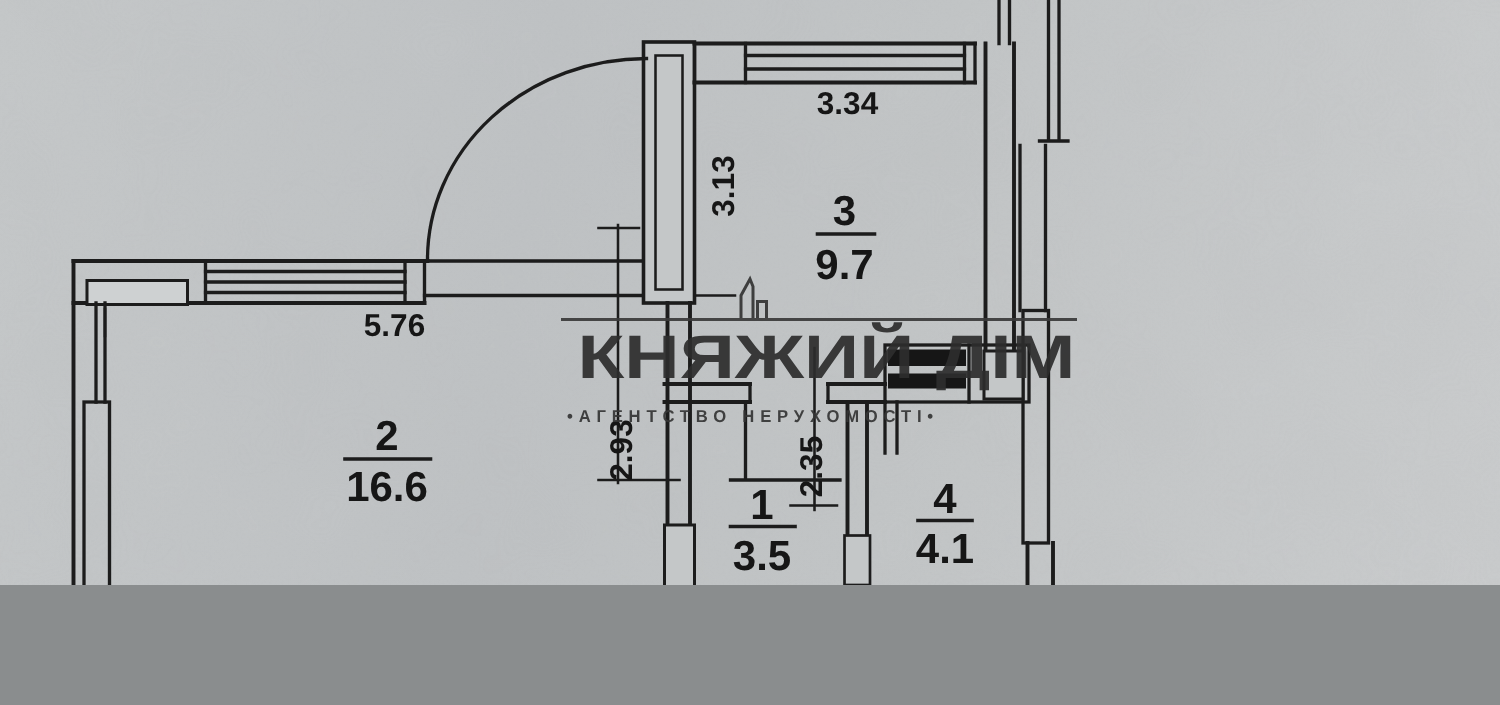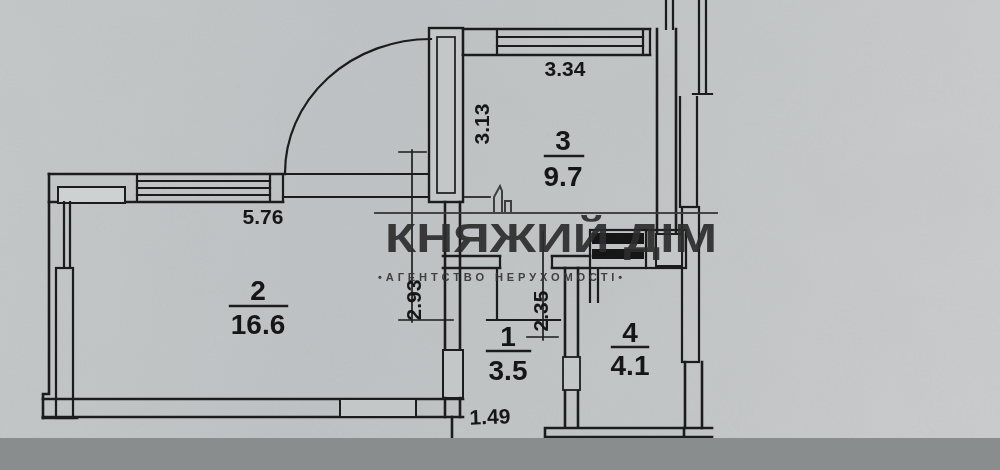--- a/index.html
+++ b/index.html
@@ -1,17 +1,17 @@
 <!DOCTYPE html>
 <html><head>
 <meta charset="utf-8">
 <style>
   html,body{margin:0;padding:0;background:#8a8d8e;}
   #stage{
-    position:relative;width:1000px;height:438px;overflow:hidden;
+    position:relative;width:1000px;height:390px;overflow:hidden;
     background:linear-gradient(100deg,#c6c9ca 0%,#c0c3c5 35%,#c3c6c7 60%,#cbcdce 100%);
     font-family:"Liberation Sans", sans-serif;
   }
   #stage svg{position:absolute;left:0;top:0;}
   .ink{stroke:#1d1d1d;fill:none;stroke-linecap:square;}
   .w{stroke-width:2.6;}
   .w2{stroke-width:2.2;}
   .thin{stroke-width:1.7;}
   .dimtxt{font-family:"Liberation Sans",sans-serif;font-weight:700;font-size:21px;fill:#161616;}
   .roomnum{font-family:"Liberation Sans",sans-serif;font-weight:700;font-size:28px;fill:#141414;}

